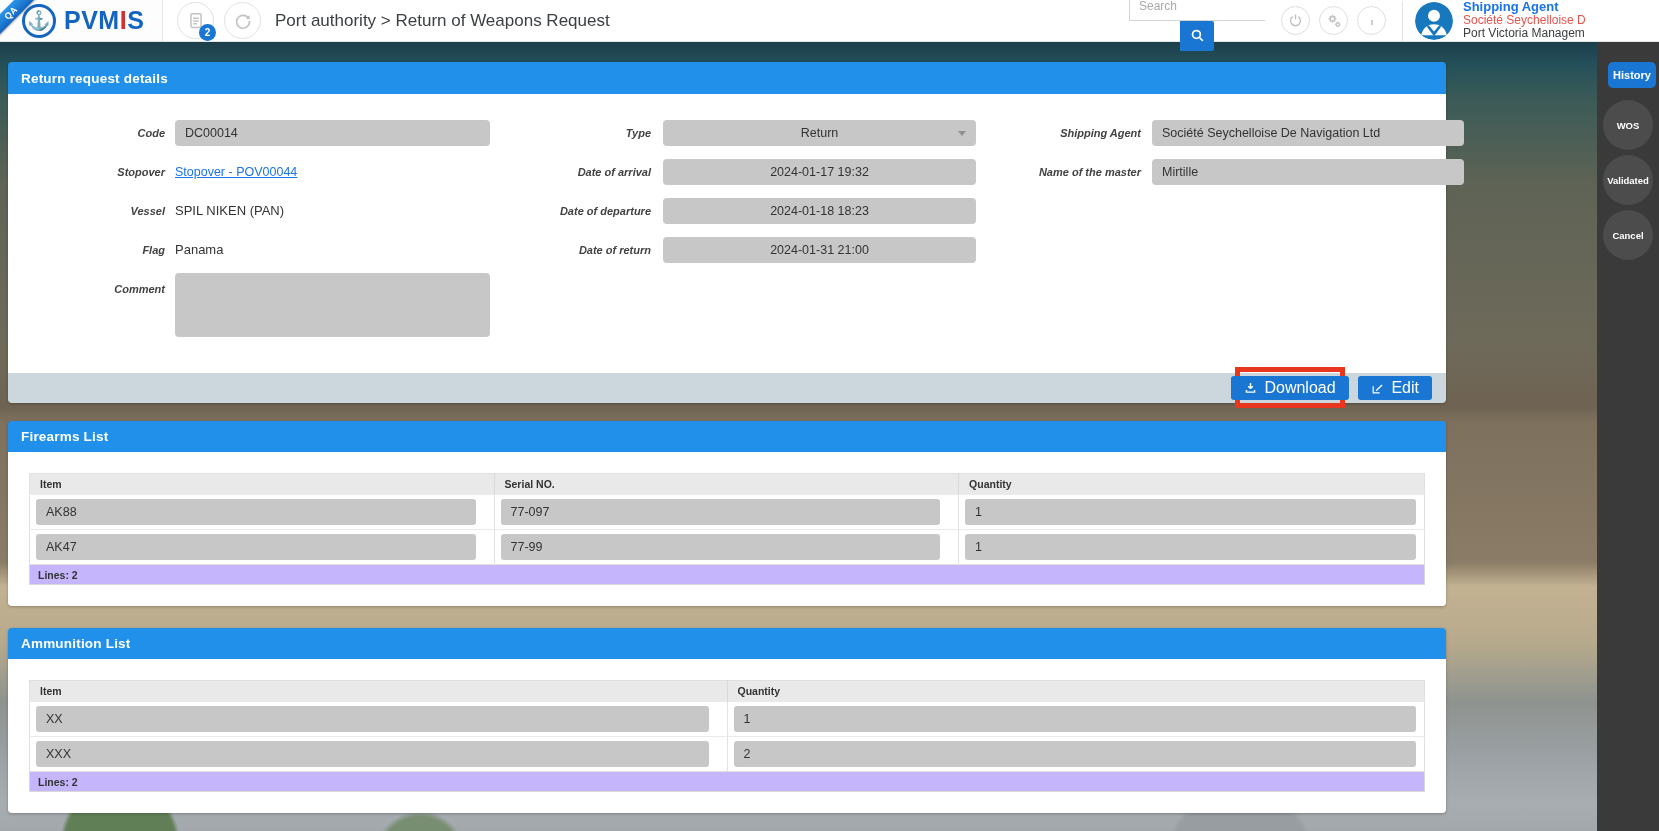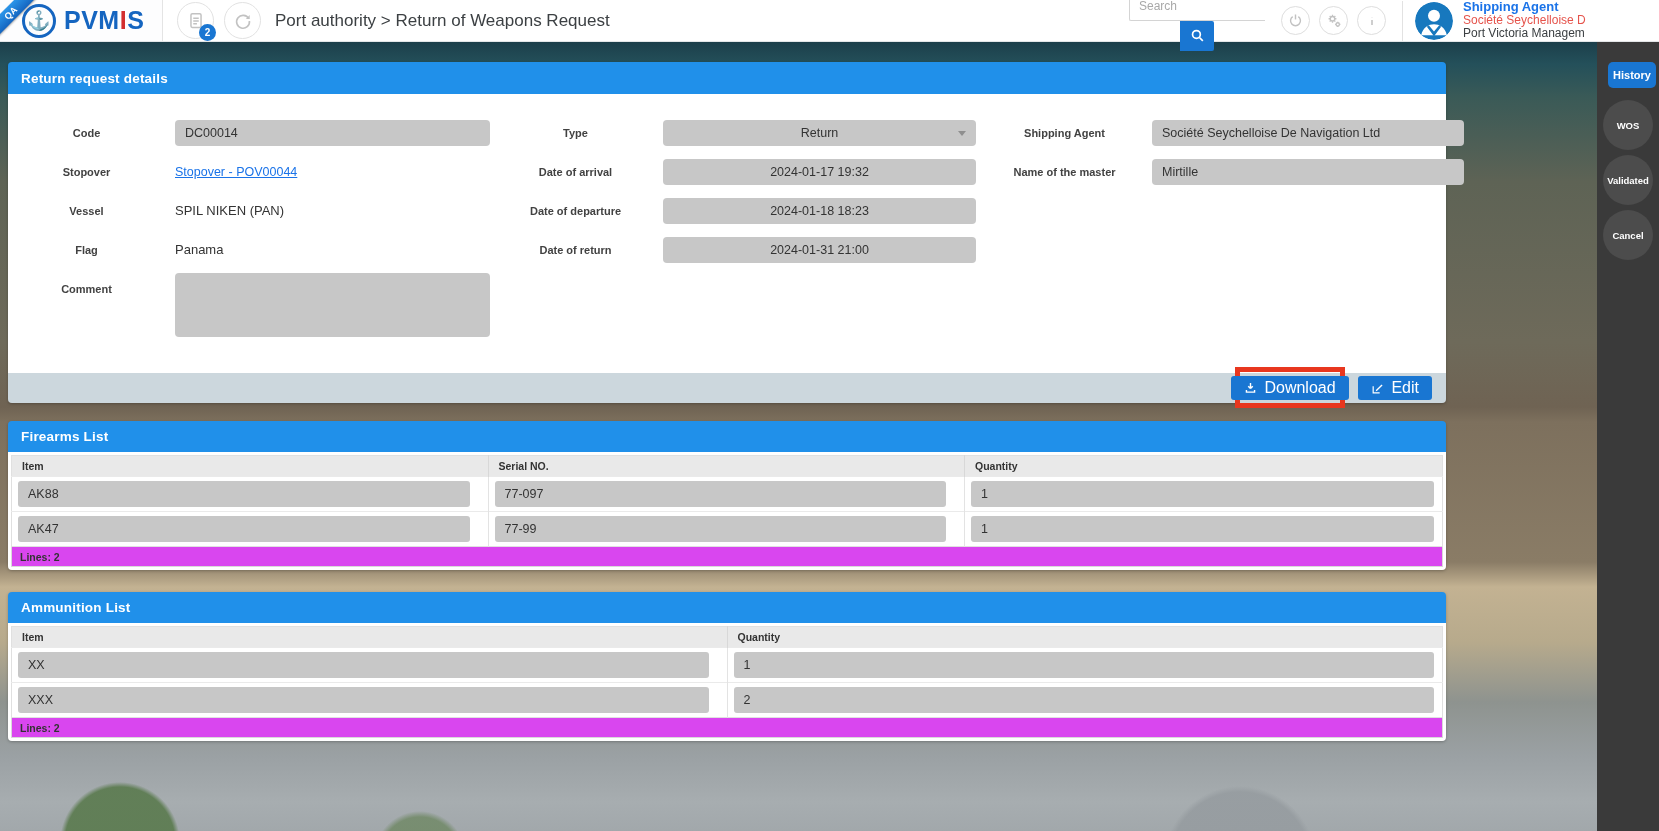--- a/index.html
+++ b/index.html
@@ -65,21 +65,21 @@
   .panel-body { background:#fff; }
 
   .details { margin-top:20px; }
   .form-area { position:relative; height:279px; padding-top:19px; }
   .fcol { position:absolute; top:19px; }
   .fcol-1 { left:0; width:492px; }
   .fcol-2 { left:492px; width:488px; }
   .fcol-3 { left:980px; width:487px; }
   .frow { height:39px; display:flex; align-items:center; }
   .frow.comment-row { height:auto; align-items:flex-start; }
-  .flabel { font-size:11px; font-weight:bold; color:#424242; text-align:center; }
+  .flabel { font-size:11px; font-weight:bold; color:#424242; text-align:right;font-style:italic; }
   .fcol-1 .flabel { flex:0 0 167px; padding-right:10px; }
   .fcol-2 .flabel { flex:0 0 163px; padding-right:12px; }
   .fcol-3 .flabel { flex:0 0 164px; padding-right:11px; }
   .ginput { background:#c7c7c7; border-radius:4px; height:26px; line-height:26px;
     font-size:12.5px; color:#333; padding:0 10px; position:relative; }
   .fcol-1 .ginput { width:315px; }
   .fcol-2 .ginput { width:313px;text-align:center; }
   .fcol-3 .ginput { width:312px; }
   .caret { position:absolute; right:10px; top:11px; width:0; height:0;
     border-left:4.5px solid transparent; border-right:4.5px solid transparent; border-top:5px solid #8f8f8f; }
@@ -92,31 +92,31 @@
   .btn { display:inline-flex; align-items:center; gap:7px; background:#1976d2; color:#fff;
     border:none; border-radius:3px; font-size:16px; font-family:inherit; padding:0 13px;
     height:24px; cursor:pointer; }
   .red-box { position:absolute; right:101px; top:-6px; width:110px; height:41px;
     border:5px solid #e8371f; display:flex; align-items:center; justify-content:center; z-index:15; }
   .btn-edit { position:absolute; right:14px; top:3px; }
 
   
   .listpanel { margin-top:18px; }
   .listpanel .panel-header { height:31px; }
-  .lbody { background:#fff; padding:3px; border-radius:0 0 4px 4px; }
+  .lbody { background:#fff; padding:21px; border-radius:0 0 4px 4px; }
   table.grid { width:100%; border-collapse:collapse; border:1px solid #e0e0e0; }
   .grid th { background:#e9e9e9; font-size:10.5px; font-weight:bold; color:#333; text-align:left;
     height:21px; padding:0 0 0 10px; border-left:1px solid #d8d8d8; }
   .grid th:first-child { border-left:none; }
   .grid td { height:34px; padding:0; border-left:1px solid #e3e3e3; border-top:1px solid #eaeaea; }
   .grid td:first-child { border-left:none; }
   .cell-input { background:#c7c7c7; border-radius:3px; height:26px; line-height:26px;
     font-size:12.5px; color:#333; padding:0 10px; margin:4px 18px 4px 6px; }
   .grid td:last-child .cell-input { margin-right:8px; }
-  .lines-bar { background:#d946ef; border:1px solid #d9d9d9; border-top:none; height:20px;
+  .lines-bar { background:#c4b5fd; border:1px solid #d9d9d9; border-top:none; height:20px;
     font-size:10.5px; font-weight:bold; color:#333; display:flex; align-items:center; padding-left:8px; }
 
   
   .rail { position:absolute; right:0; top:42px; bottom:0; width:62px; background:#3a3a3a; z-index:20;
     padding-top:20px; }
   .rail-history { display:block; width:48px; height:26px; margin-left:11px; background:#1976d2;
     color:#fff; font-size:11px; font-weight:bold; border:none; border-radius:5px; cursor:pointer;
     font-family:inherit; }
   .rail-circle { width:50px; height:50px; border-radius:50%; background:#4c4c4c; color:#fff;
     font-size:9.5px; font-weight:bold; display:flex; align-items:center; justify-content:center;

